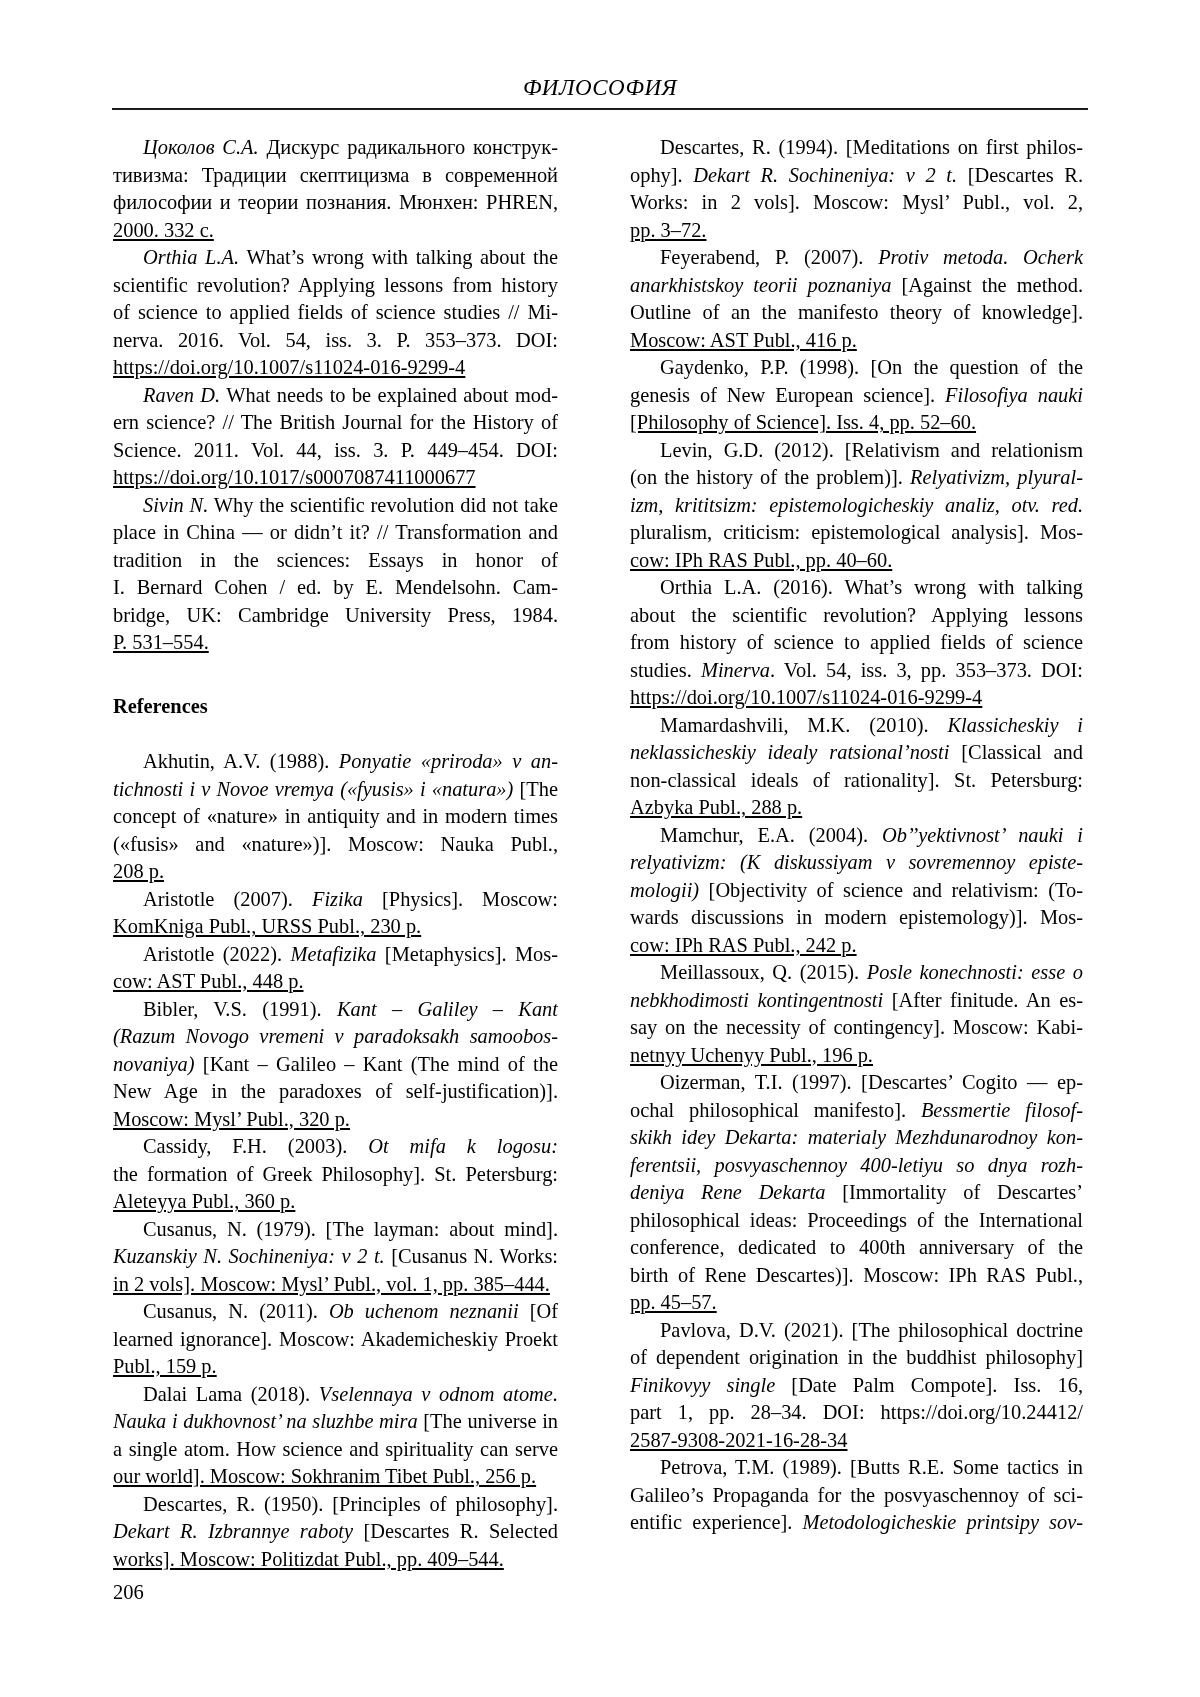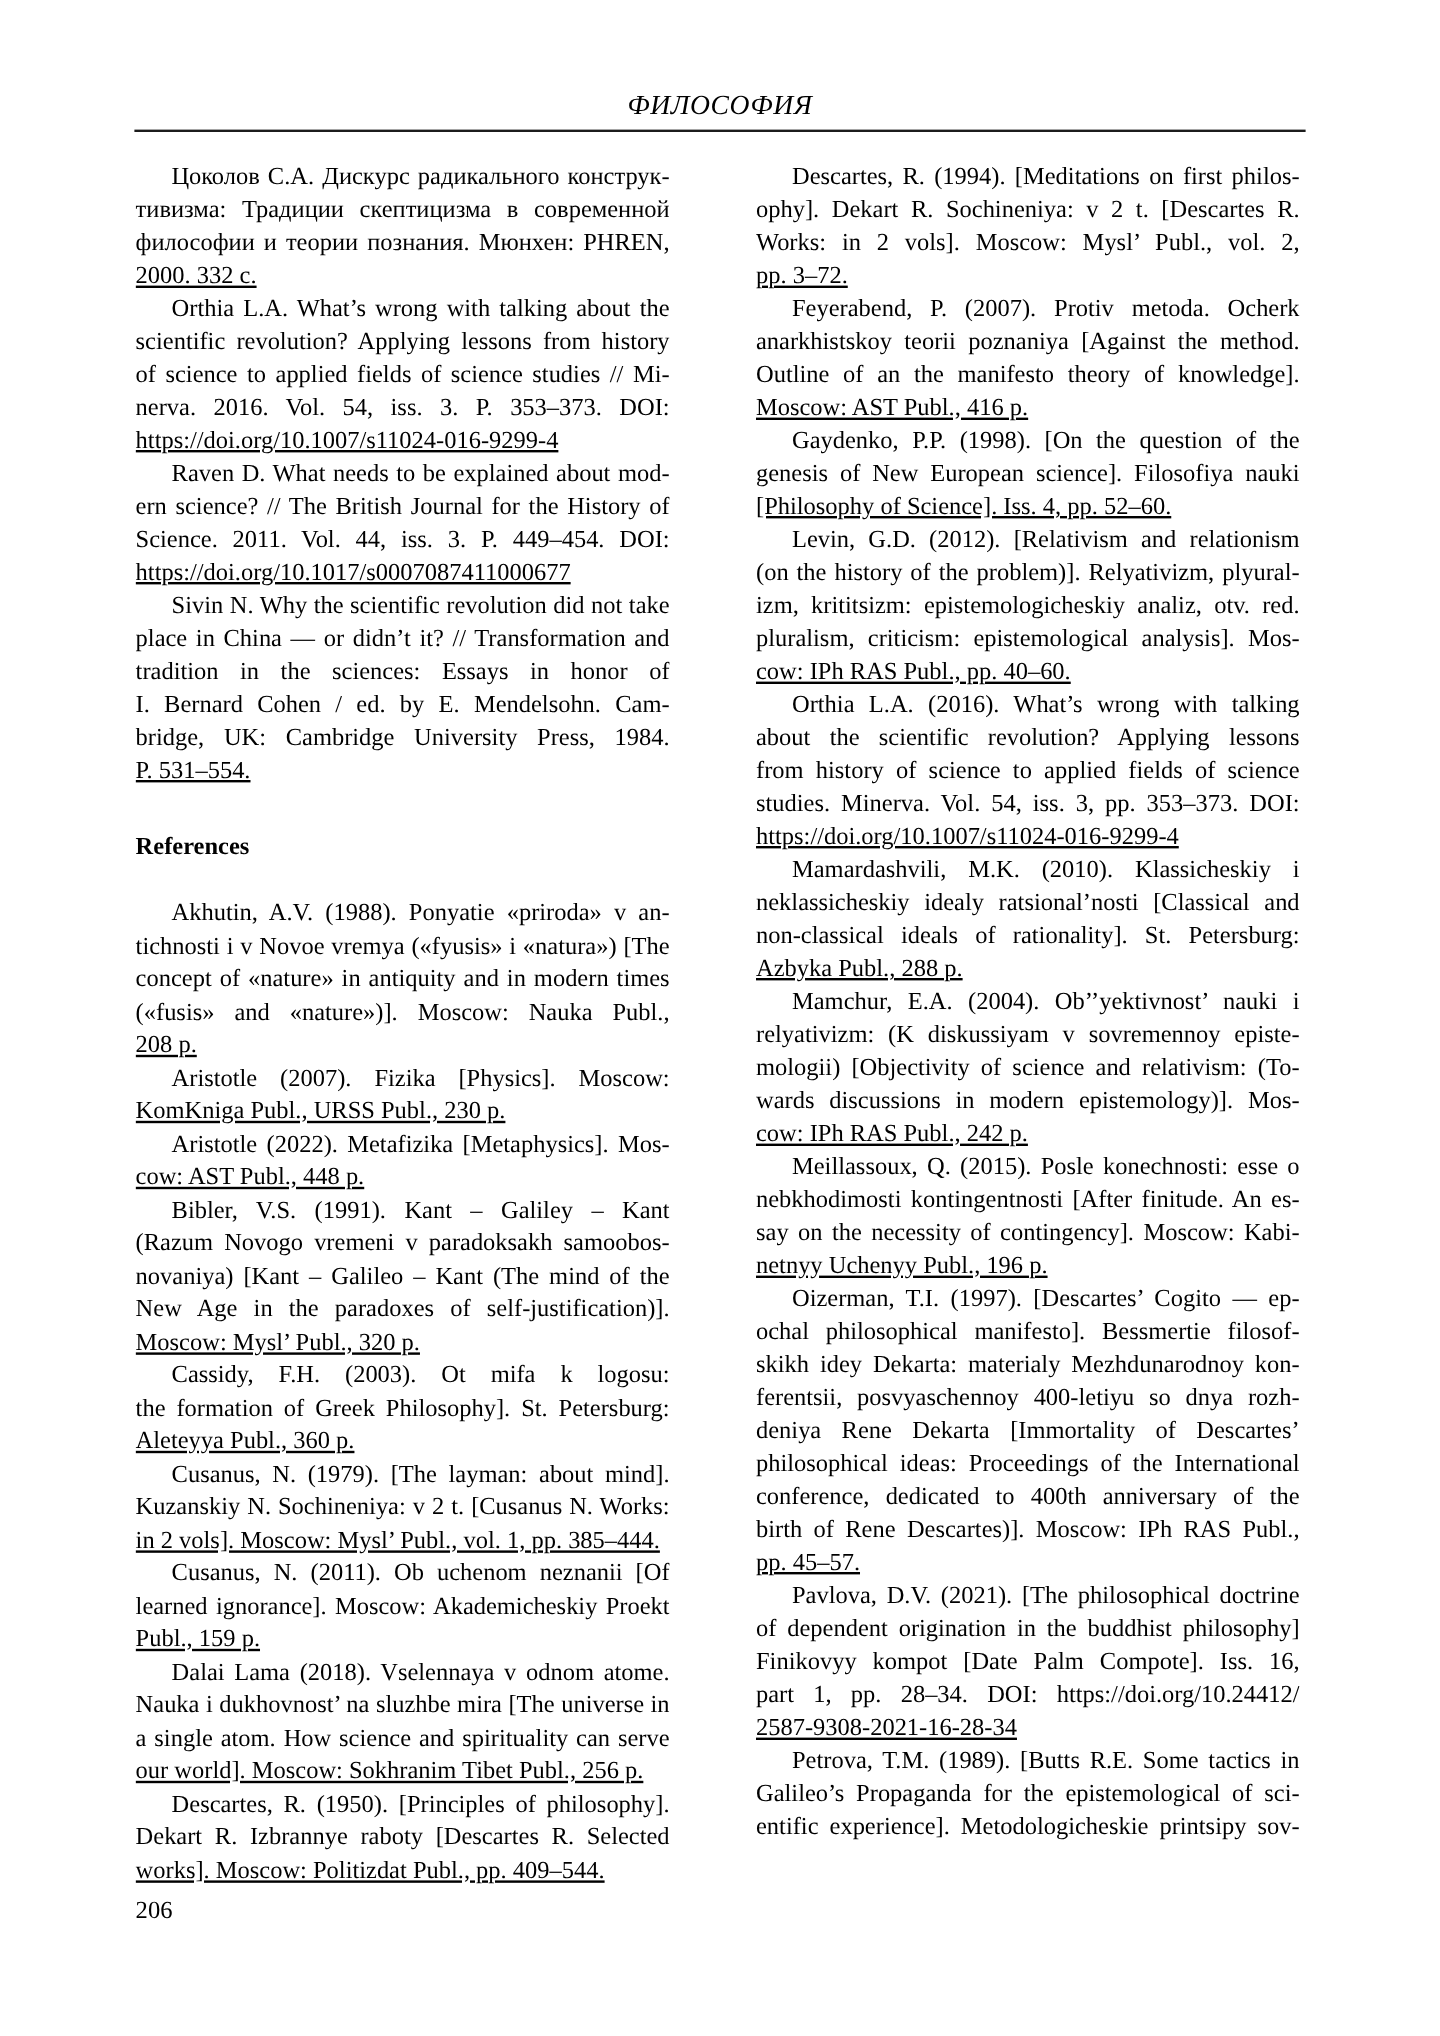--- a/index.html
+++ b/index.html
@@ -19,21 +19,21 @@
   }
   .columns { position:absolute; top:134px; left:113px; display:flex; font-size:20.4px; }
   .col-left  { width:445px; margin-right:72px; }
   .col-right { width:453px; }
   .ln {
     line-height:27.5px; height:27.5px; overflow:hidden;
     text-align:justify; text-align-last:justify;
   }
   .ln.end { text-align-last:left;text-decoration:underline; }
   .ln.ind { text-indent:30px; }
-  .it { }
+  .it { font-style:italic; }
   .refs-heading {
     font-weight:bold; font-size:20.4px; line-height:27.5px;
     margin-top:36px; margin-bottom:28px;
   }
   .page-number {
     position:absolute; left:113px; top:1579px;
     font-size:20.5px; line-height:27.5px;
   }
 </style>
 </head>
@@ -179,25 +179,25 @@
           <div class="ln"><span class="it">ferentsii, posvyaschennoy 400-letiyu so dnya rozh-</span></div>
           <div class="ln"><span class="it">deniya Rene Dekarta</span><span> [Immortality of Descartes’</span></div>
           <div class="ln"><span>philosophical ideas: Proceedings of the International</span></div>
           <div class="ln"><span>conference, dedicated to 400th anniversary of the</span></div>
           <div class="ln"><span>birth of Rene Descartes)]. Moscow: IPh RAS Publ.,</span></div>
           <div class="ln end"><span>pp. 45–57.</span></div>
         </div>
         <div class="para">
           <div class="ln ind"><span>Pavlova, D.V. (2021). [The philosophical doctrine</span></div>
           <div class="ln"><span>of dependent origination in the buddhist philosophy]</span></div>
-          <div class="ln"><span class="it">Finikovyy kompot</span><span> [Date Palm Compote]. Iss. 16,</span></div>
+          <div class="ln"><span class="it">Finikovyy single</span><span> [Date Palm Compote]. Iss. 16,</span></div>
           <div class="ln"><span>part 1, pp. 28–34. DOI: https://doi.org/10.24412/</span></div>
           <div class="ln end"><span>2587-9308-2021-16-28-34</span></div>
         </div>
         <div class="para">
           <div class="ln ind"><span>Petrova, T.M. (1989). [Butts R.E. Some tactics in</span></div>
-          <div class="ln"><span>Galileo’s Propaganda for the epistemological of sci-</span></div>
+          <div class="ln"><span>Galileo’s Propaganda for the posvyaschennoy of sci-</span></div>
           <div class="ln"><span>entific experience]. </span><span class="it">Metodologicheskie printsipy sov-</span></div>
         </div>
       </div>
   </div>
   <div class="page-number">206</div>
 </div>
 
 </body></html>

